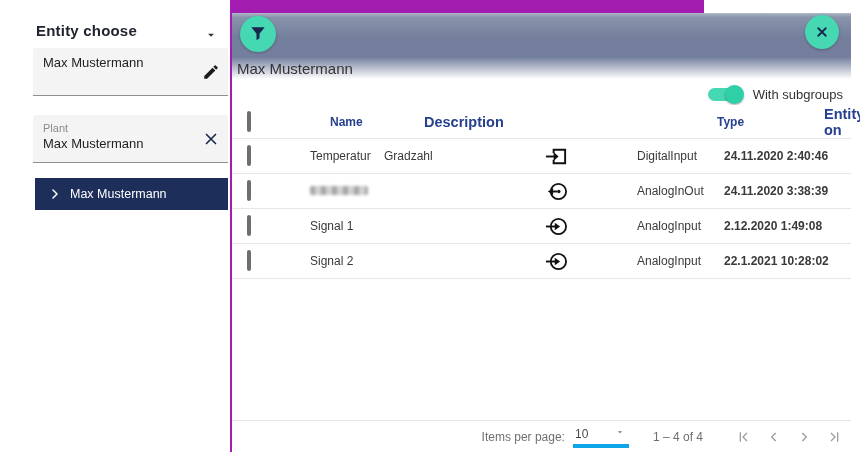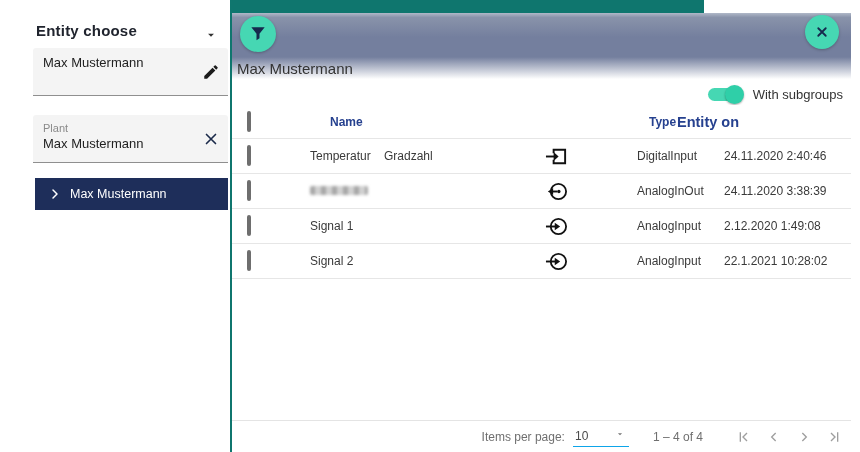--- a/index.html
+++ b/index.html
@@ -1,18 +1,18 @@
 <!DOCTYPE html>
 <html><head>
 <meta charset="utf-8">
 <style>
   * { margin:0; padding:0; box-sizing:border-box; }
   html,body { width:860px; height:452px; background:#fff;
     font-family:"Liberation Sans", sans-serif; overflow:hidden; }
-  .stage { position:relative; width:704px; height:452px; background:#0f766e; }
+  .stage { position:relative; width:704px; height:452px; background:#a21caf; }
 
   
   .sidebar { position:absolute; left:0; top:0; width:230px; height:452px; background:#fff; }
   .sidebar-title-row { position:absolute; left:36px; top:22px; width:180px; display:flex; align-items:center; }
   .sidebar-title { font-size:15px; font-weight:bold; color:#20242e; letter-spacing:.2px; }
   .sidebar-caret { position:absolute; left:168px; top:6px; width:14px; height:14px; cursor:pointer; }
 
   .field { position:absolute; left:33px; width:195px; height:48px; background:#f4f4f4;
     border-bottom:1px solid #8f8f8f; border-radius:3px 3px 0 0; padding:6px 10px 0 10px; }
   .field.tenant { top:48px; }
@@ -50,31 +50,31 @@
   .tbl { position:absolute; left:0; top:92px; width:619px; }
   .tbl-row { display:grid; grid-template-columns:70px 78px 152px 48px 127px 1fr;
     align-items:center; height:35px; border-bottom:1px solid #e6e6e6; background:#fff; }
   .tbl-head { height:34px; border-bottom:1px solid #e6e6e6;gap:20px; }
   .cell-check { padding-left:15px; }
   .checkbox { width:16px; height:16px; border:2px solid #6e6e6e; border-radius:2px; background:#fff; cursor:pointer; }
   .cell-name { padding-left:8px; font-size:12px; color:#3a3a3a; }
   .cell-desc { padding-left:4px; font-size:12px; color:#3a3a3a; }
   .cell-icon { display:flex; justify-content:center; align-items:center; }
   .cell-type { padding-left:57px; font-size:12px; color:#3a3a3a; }
-  .cell-changed { padding-left:17px; font-size:12px; color:#3a3a3a; }
+  .cell-changed { padding-left:17px; font-size:12px; color:#3a3a3a;font-weight:bold; }
   .head-sm { font-size:12px; font-weight:bold; color:#26418f; }
   .head-lg { font-size:14.5px; font-weight:bold; color:#26418f; }
   .blurred { display:inline-block; width:58px; height:9px; border-radius:2px;
     background:repeating-linear-gradient(90deg,#a6a6a6 0 5px,#d2d2d2 5px 11px); filter:blur(1.6px); }
 
   
   .paginator { position:absolute; left:0; top:407px; width:619px; height:32px; border-top:1px solid #e4e4e4;
     display:flex; align-items:center; justify-content:flex-end; font-size:12px; color:#6f6f6f; }
   .ipp-label { margin-right:8px; }
-  .ipp-select { display:flex; align-items:flex-start; border-bottom:1px solid #0ea5e9;
+  .ipp-select { display:flex; align-items:flex-start; border-bottom:4px solid #0ea5e9;
     padding:2px 4px 3px 2px; width:56px; justify-content:space-between; cursor:pointer; }
   .ipp-value { color:#4a4a4a; }
   .range-label { margin:0 26px 0 24px; color:#6f6f6f; }
   .pg-btn { width:30px; height:30px; border:none; background:transparent; display:flex;
     align-items:center; justify-content:center; cursor:pointer; }
   .pg-group { display:flex; align-items:center; margin-right:2px; }
   svg { display:block; }
 </style>
 </head>
 <body>
@@ -146,20 +146,21 @@
       <span class="toggle" style="background: rgb(70, 215, 179);">
         <span class="toggle-thumb" style="background: rgb(47, 207, 168);"></span>
       </span>
       <span class="toggle-label">With subgroups</span>
     </div>
 
     <div class="tbl">
       <div class="tbl-row tbl-head">
         <div class="cell-check"><span class="checkbox"></span></div>
         <div class="cell-name head-sm">Name</div>
+        <div class="cell-desc head-lg">Description</div>
         <div class="cell-icon"></div>
         <div class="cell-type head-sm">Type</div>
         <div class="cell-changed head-lg">Entity on</div>
       </div>
       <div id="table-body">
   <div class="tbl-row">
     <div class="cell-check"><span class="checkbox"></span></div>
     <div class="cell-name"><span class="name-text">Temperatur</span></div>
     <div class="cell-desc">Gradzahl</div>
     <div class="cell-icon">

